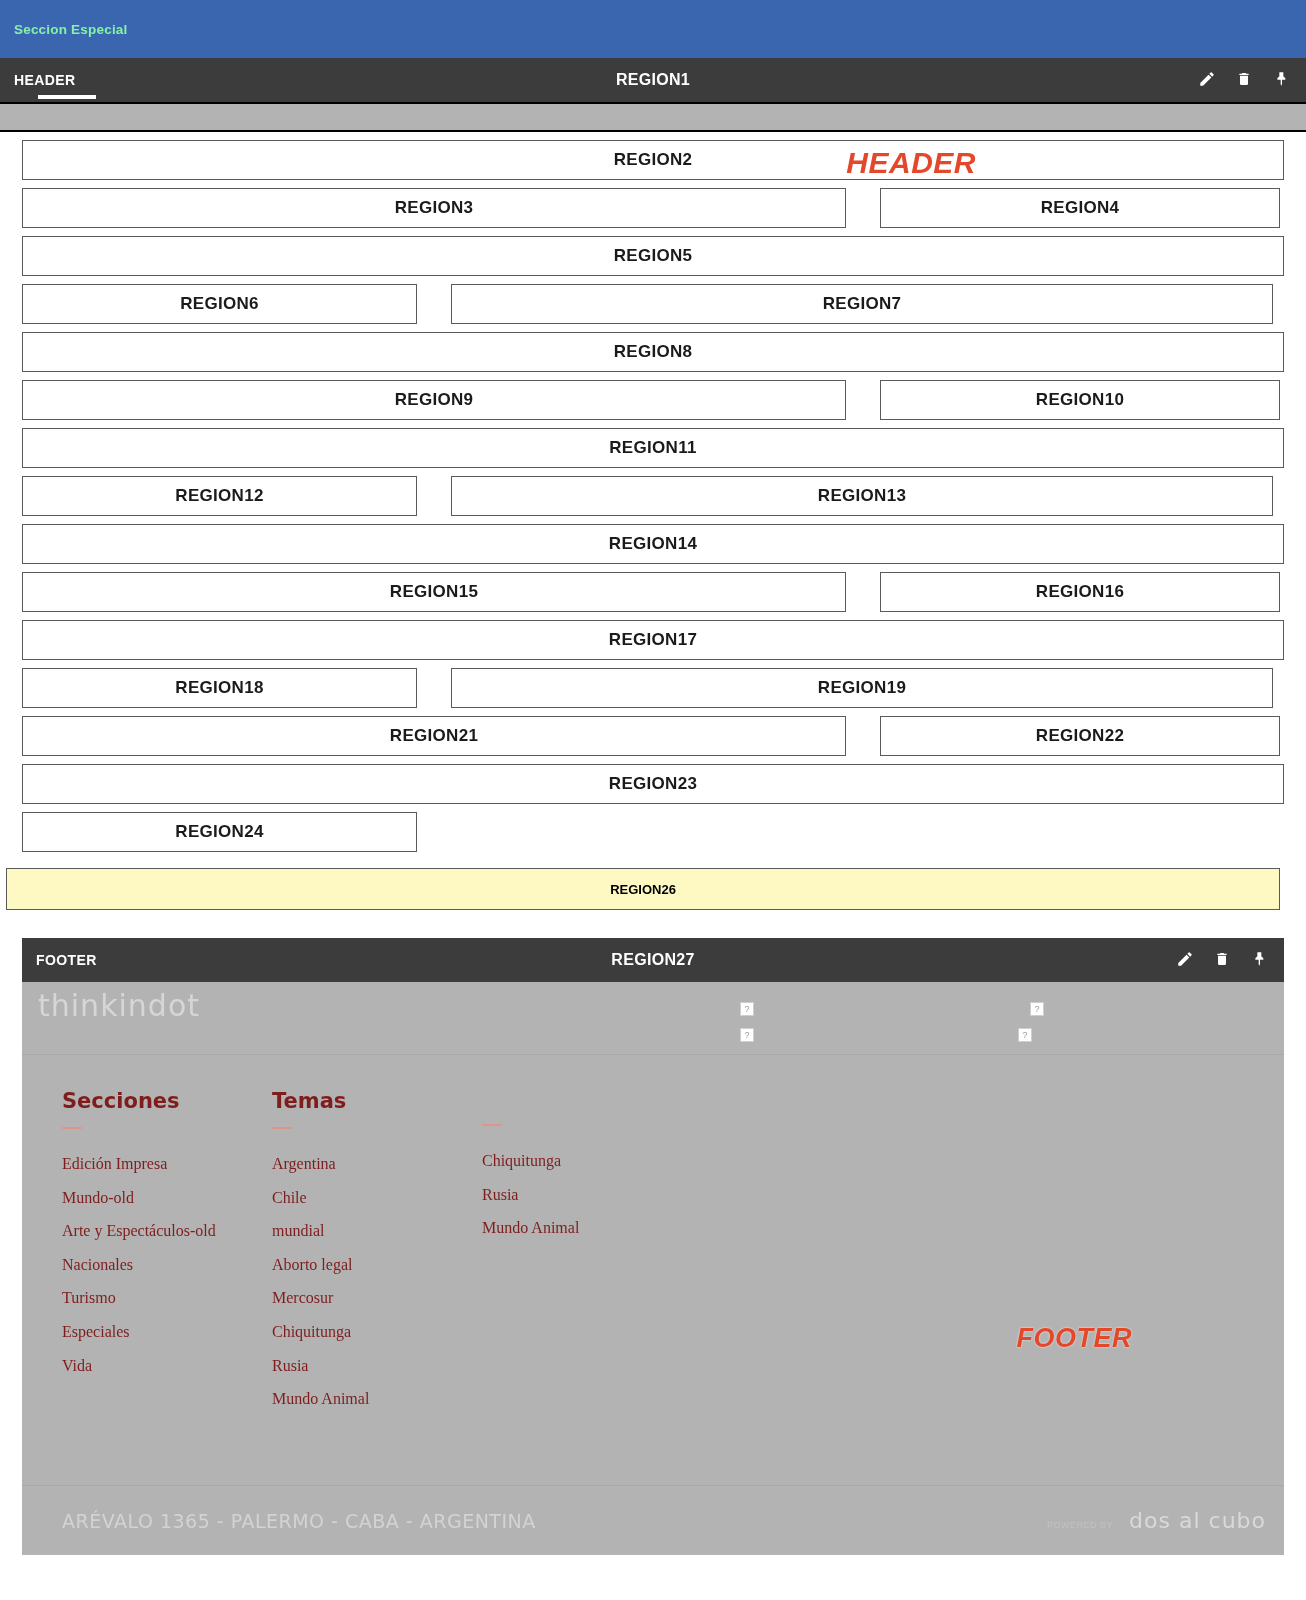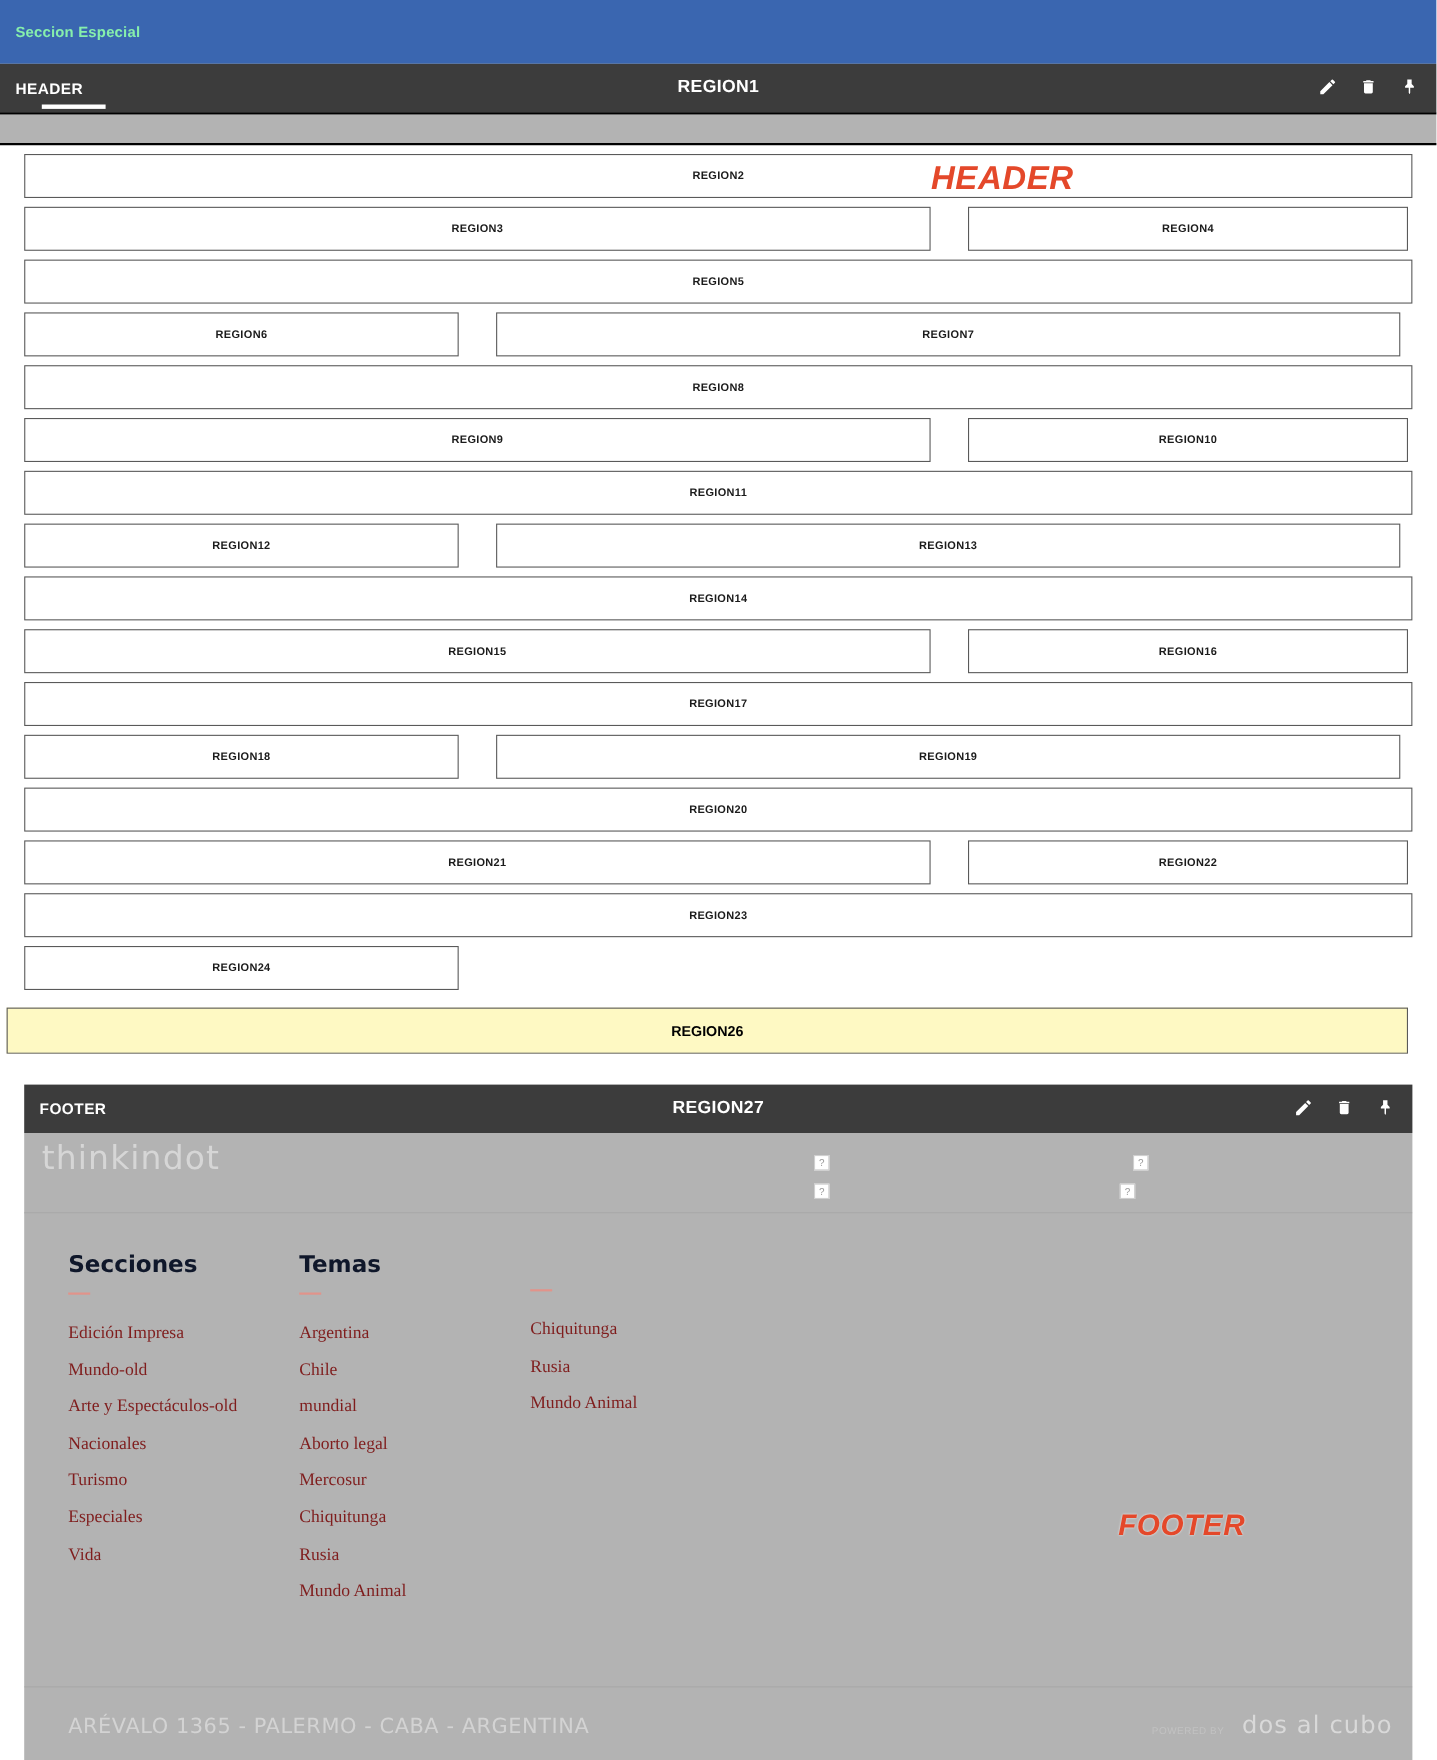--- a/index.html
+++ b/index.html
@@ -106,21 +106,21 @@
     gap: 34px;
     margin-bottom: 8px;
   }
   .region {
     border: 1px solid #5a5a5a;
     background: #ffffff;
     height: 40px;
     display: flex;
     align-items: center;
     justify-content: center;
-    font-size: 10px;
+    font-size: 17px;
     font-weight: bold;
     color: #1b1b1b;
     letter-spacing: .3px;
   }
   .region.full { flex: 1 1 100%; }
   .region.w66 { flex: 0 0 824px; }
   .region.w33 { flex: 0 0 400px; }
   .region.w31 { flex: 0 0 395px; }
   .region.w64 { flex: 0 0 822px; }
 
@@ -176,21 +176,21 @@
 
   .fp-cols {
     display: flex;
     padding: 34px 0 40px 40px;
     position: relative;
     min-height: 430px;
   }
   .fp-col { width: 210px; }
   .fp-col.narrow { width: 200px; }
   .fp-col-title {
-    color: #0f172a;
+    color: #7f1d1d;
     font-size: 21px;
     font-weight: bold;
     font-family: "DejaVu Sans", sans-serif;
     margin-bottom: 14px;
   }
   .fp-rule {
     width: 20px; height: 2px;
     background: #e2938a;
     margin-bottom: 24px;
   }
@@ -316,23 +316,20 @@
     <div class="region w33">REGION16</div>
   </div>
   <div class="row">
       <div class="region full">REGION17</div>
     </div>
   <div class="row">
     <div class="region w31">REGION18</div>
     <div class="region w64">REGION19</div>
   </div>
   <div class="row">
-      <div class="region full">REGION20</div>
-    </div>
-  <div class="row">
     <div class="region w66">REGION21</div>
     <div class="region w33">REGION22</div>
   </div>
   <div class="row">
       <div class="region full">REGION23</div>
     </div>
   <div class="row">
     <div class="region w31">REGION24</div>
   </div>
 </div>

